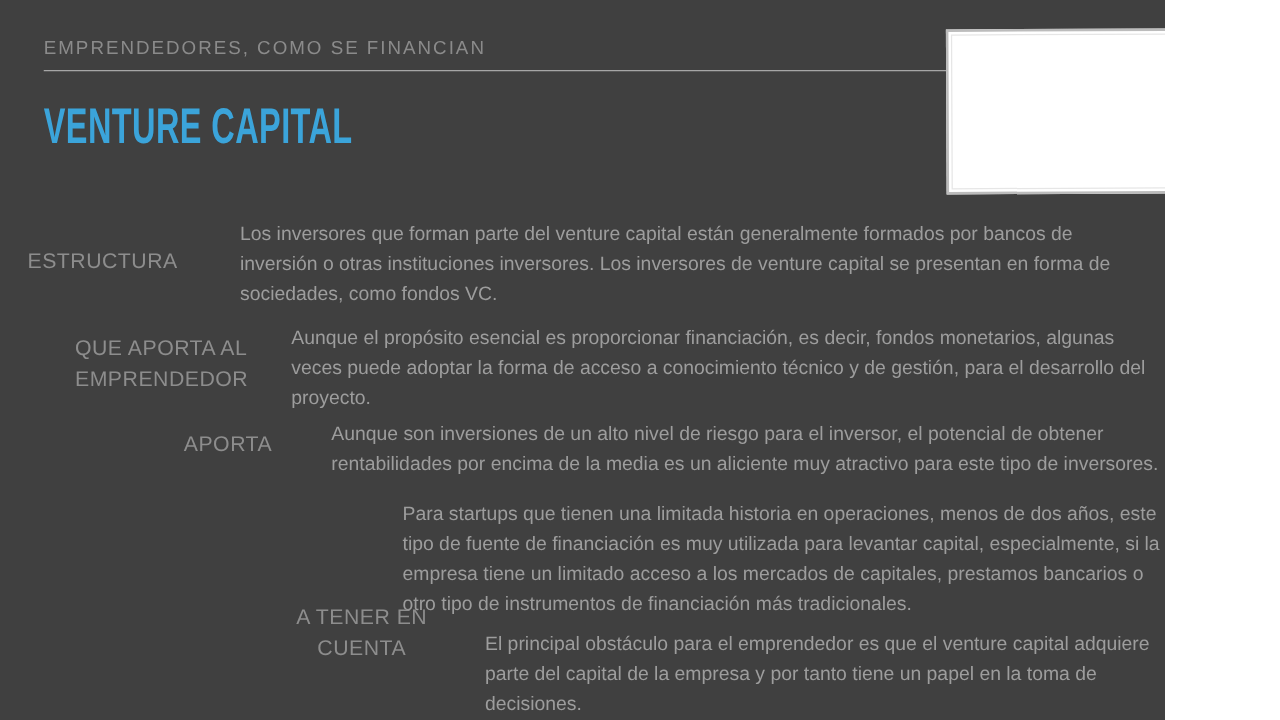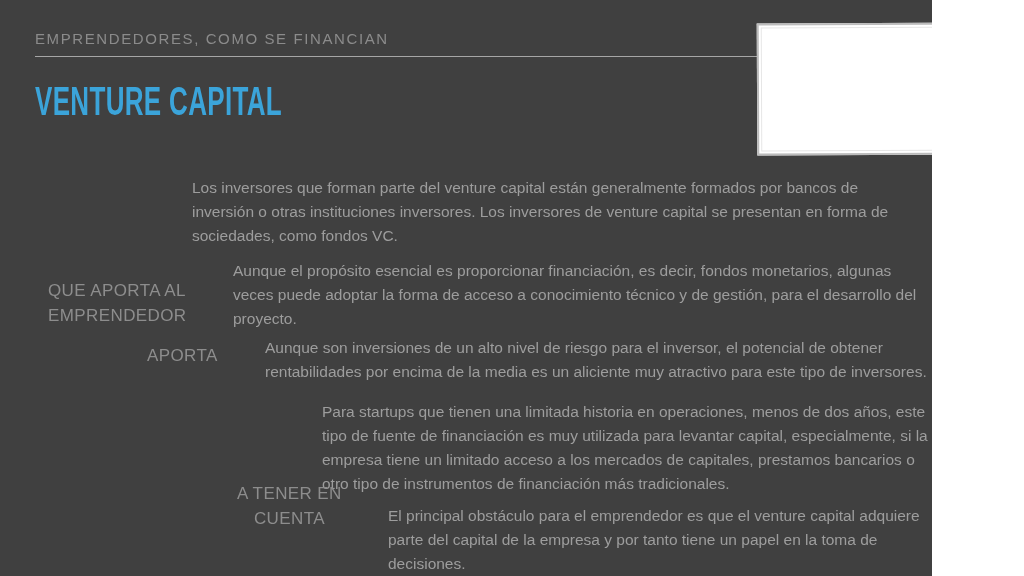--- a/index.html
+++ b/index.html
@@ -78,25 +78,26 @@
 <div class="slide">
 
   <div class="kicker">EMPRENDEDORES, COMO SE FINANCIAN</div>
 
   <div class="rule"></div>
 
   <div class="frame"></div>
 
   <h1 class="title">VENTURE CAPITAL</h1>
 
+  <div class="label" style="left:22px; top:196px;">ESTRUCTURA</div>
   <div class="para" style="left:192px; top:176px;">Los inversores que forman parte del venture capital están generalmente formados por bancos de
 inversión o otras instituciones inversores. Los inversores de venture capital se presentan en forma de
 sociedades, como fondos VC.</div>
 
-  <div class="label" style="left:48px; top:266px;margin-top:12px;">QUE APORTA AL
+  <div class="label" style="left:60px; top:266px;">QUE APORTA AL
 EMPRENDEDOR</div>
   <div class="para" style="left:233px; top:259px;">Aunque el propósito esencial es proporcionar financiación, es decir, fondos monetarios, algunas
 veces puede adoptar la forma de acceso a conocimiento técnico y de gestión, para el desarrollo del
 proyecto.</div>
 
   <div class="label" style="left:147px; top:343px;">APORTA</div>
   <div class="para" style="left:265px; top:336px;">Aunque son inversiones de un alto nivel de riesgo para el inversor, el potencial de obtener
 rentabilidades por encima de la media es un aliciente muy atractivo para este tipo de inversores.</div>
 
   <div class="para" style="left:322px; top:400px;">Para startups que tienen una limitada historia en operaciones, menos de dos años, este

